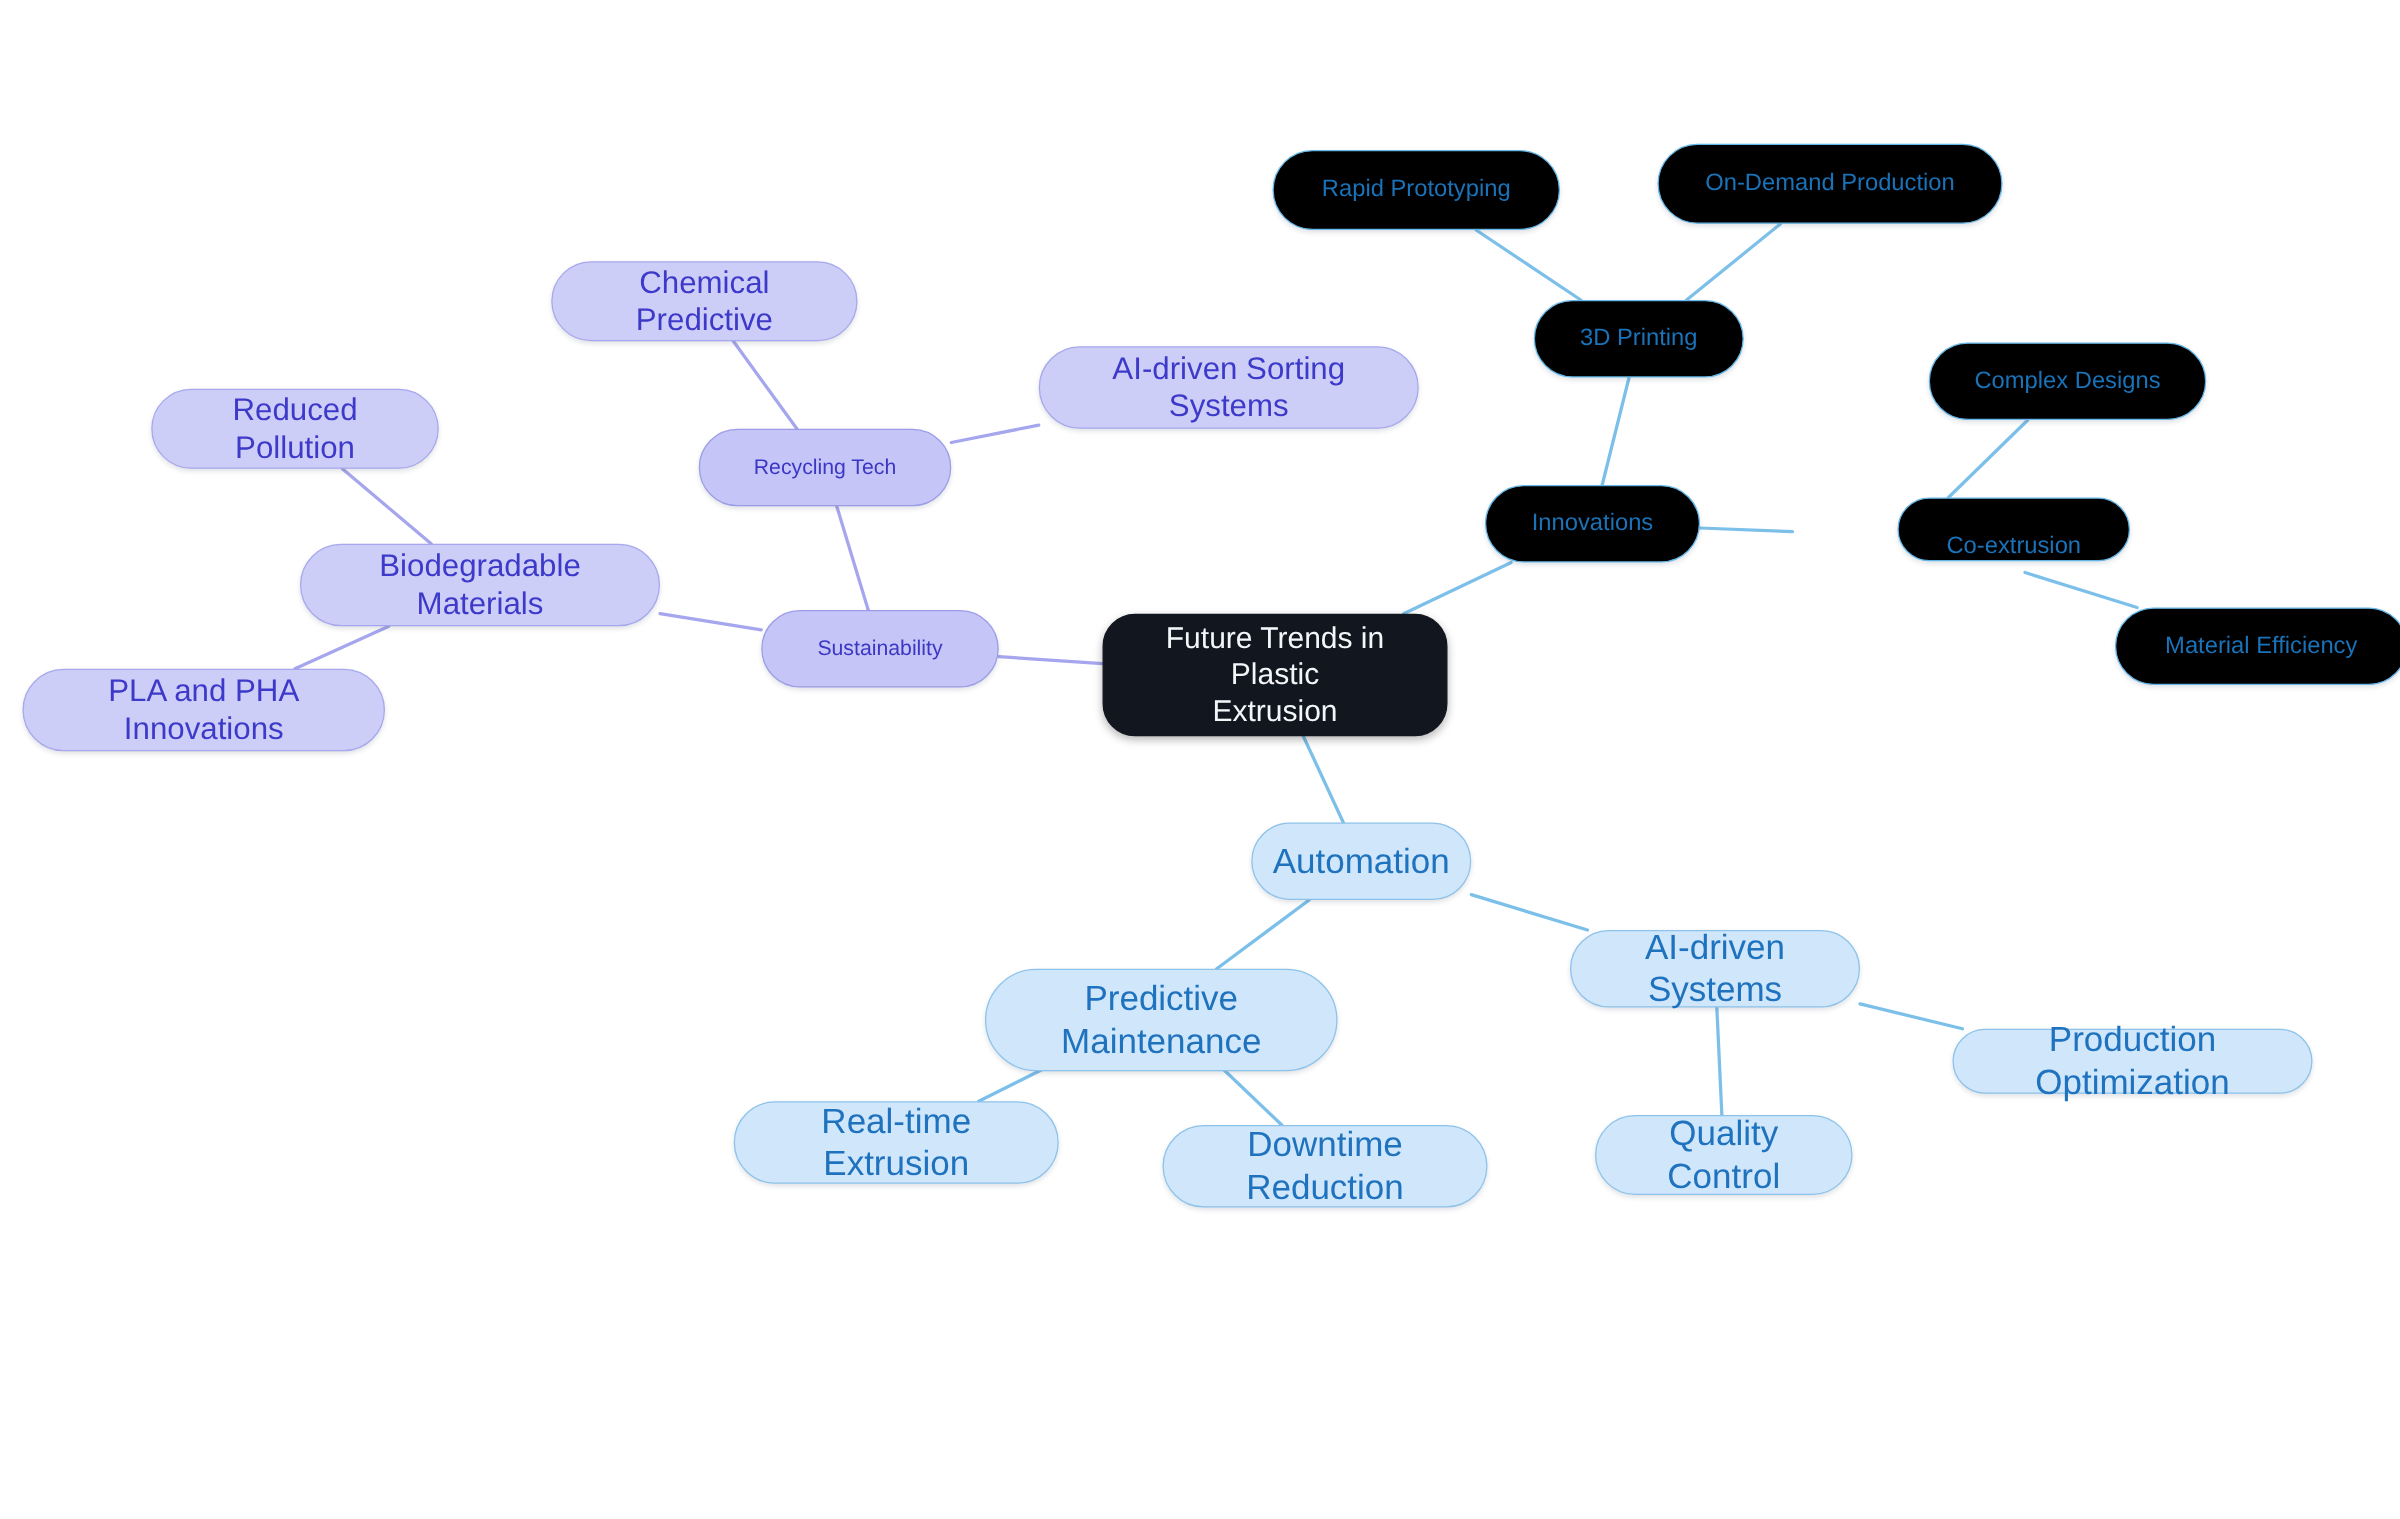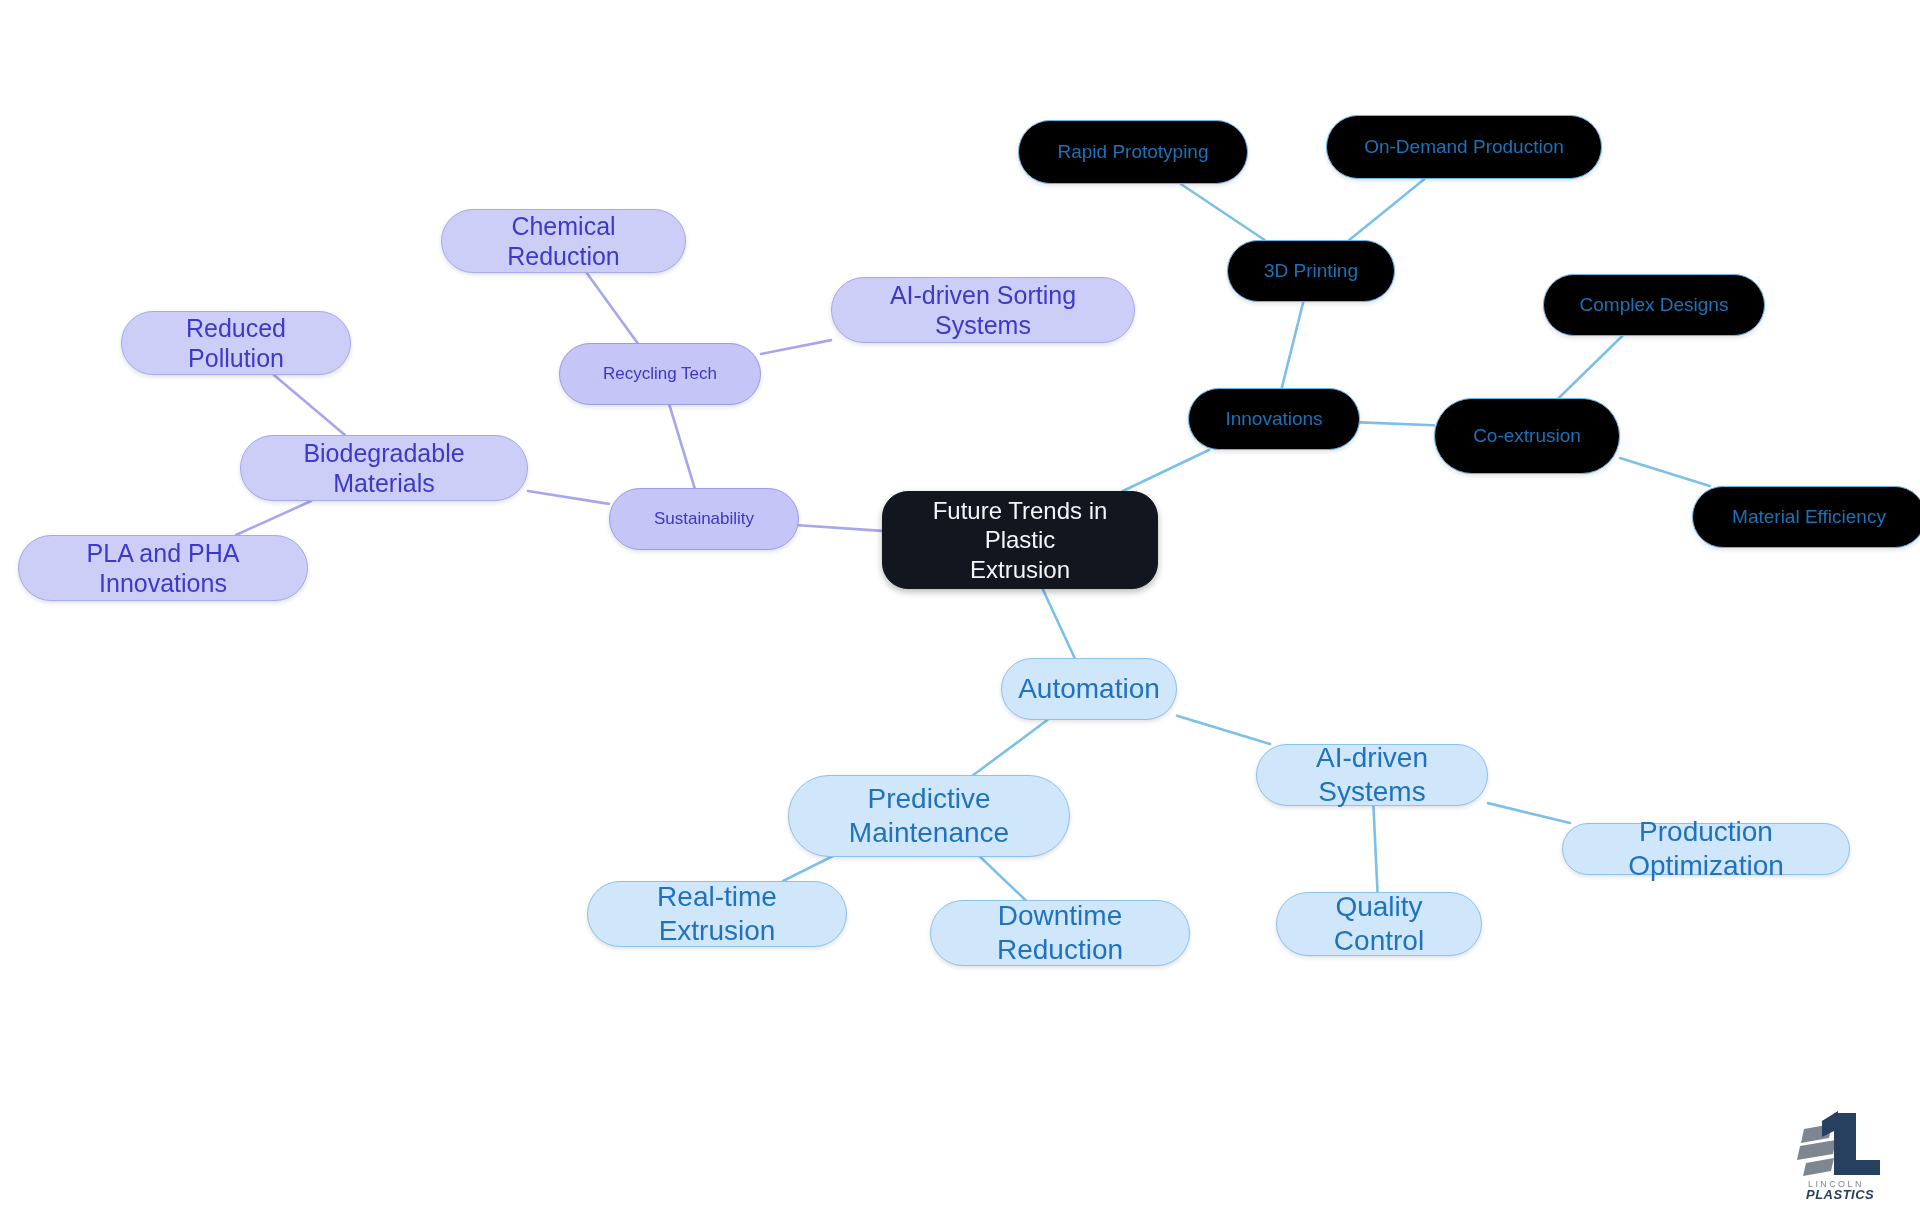--- a/index.html
+++ b/index.html
@@ -101,45 +101,32 @@
       <line x1="1373.456375838926" y1="806" x2="1377.496644295302" y2="892" stroke="#7cc0ea" stroke-width="2.6" stroke-linecap="round"></line>
       <line x1="1488" y1="803.1317365269462" x2="1569.9259259259259" y2="823" stroke="#7cc0ea" stroke-width="2.6" stroke-linecap="round"></line>
     </svg>
   <div id="node-layer">
       <div class="node root" style="left: 882px; top: 491px; width: 276px; height: 98px;"><span>Future Trends in Plastic
 Extrusion</span></div>
       <div class="node blue-mid" style="left: 1188px; top: 388px; width: 172px; height: 62px;"><span>Innovations</span></div>
       <div class="node blue-mid" style="left: 1227px; top: 240px; width: 168px; height: 62px;"><span>3D Printing</span></div>
       <div class="node blue-mid" style="left: 1018px; top: 120px; width: 230px; height: 64px;"><span>Rapid Prototyping</span></div>
       <div class="node blue-mid" style="left: 1326px; top: 115px; width: 276px; height: 64px; text-align: right;"><span>On-Demand Production</span></div>
-      <div class="node blue-mid" style="left: 1434px; top: 398px; width: 186px; height: 76px;"><span>Co-extrusion</span></div>
+      <div class="node blue-mid" style="left: 1518px; top: 398px; width: 186px; height: 51px; align-items: flex-end;"><span>Co-extrusion</span></div>
       <div class="node blue-mid" style="left: 1543px; top: 274px; width: 222px; height: 62px;"><span>Complex Designs</span></div>
       <div class="node blue-mid" style="left: 1692px; top: 486px; width: 234px; height: 62px;"><span>Material Efficiency</span></div>
       <div class="node purple-mid" style="left: 609px; top: 488px; width: 190px; height: 62px;"><span>Sustainability</span></div>
       <div class="node purple-mid" style="left: 559px; top: 343px; width: 202px; height: 62px;"><span>Recycling Tech</span></div>
-      <div class="node purple-light" style="left: 441px; top: 209px; width: 245px; height: 64px;"><span>Chemical Reduction</span></div>
+      <div class="node purple-light" style="left: 441px; top: 209px; width: 245px; height: 64px;"><span>Chemical Predictive</span></div>
       <div class="node purple-light" style="left: 831px; top: 277px; width: 304px; height: 66px;"><span>AI-driven Sorting Systems</span></div>
       <div class="node purple-light" style="left: 240px; top: 435px; width: 288px; height: 66px;"><span>Biodegradable Materials</span></div>
       <div class="node purple-light" style="left: 121px; top: 311px; width: 230px; height: 64px;"><span>Reduced Pollution</span></div>
       <div class="node purple-light" style="left: 18px; top: 535px; width: 290px; height: 66px;"><span>PLA and PHA Innovations</span></div>
       <div class="node blue-light" style="left: 1001px; top: 658px; width: 176px; height: 62px;"><span>Automation</span></div>
       <div class="node blue-light" style="left: 788px; top: 775px; width: 282px; height: 82px;"><span>Predictive Maintenance</span></div>
       <div class="node blue-light" style="left: 587px; top: 881px; width: 260px; height: 66px;"><span>Real-time Extrusion</span></div>
       <div class="node blue-light" style="left: 930px; top: 900px; width: 260px; height: 66px;"><span>Downtime Reduction</span></div>
       <div class="node blue-light" style="left: 1256px; top: 744px; width: 232px; height: 62px;"><span>AI-driven Systems</span></div>
       <div class="node blue-light" style="left: 1276px; top: 892px; width: 206px; height: 64px;"><span>Quality Control</span></div>
       <div class="node blue-light" style="left: 1562px; top: 823px; width: 288px; height: 52px;"><span>Production Optimization</span></div>
     </div>
 
-  <div id="logo" style="left: 1788px; top: 1105px;">
-    <svg viewBox="0 0 108 96" width="108" height="96">
-      <g>
-        <polygon points="16,24 44,19 41,33 13,38" fill="#7d8691"></polygon>
-        <polygon points="12,41 48,35 45,49 9,55" fill="#7d8691"></polygon>
-        <polygon points="18,58 46,53 43,66 15,71" fill="#7d8691"></polygon>
-        <polygon points="46,8 68,8 68,55 92,55 92,70 46,70" fill="#27405f"></polygon>
-        <polygon points="34,16 50,6 50,24 34,32" fill="#27405f"></polygon>
-      </g>
-      <text x="20" y="82" font-family="'Liberation Sans', sans-serif" font-size="9" letter-spacing="2.4" fill="#7d8691">LINCOLN</text>
-      <text x="18" y="94" font-family="'Liberation Sans', sans-serif" font-size="13" font-weight="bold" font-style="italic" letter-spacing="0.5" fill="#27405f">PLASTICS</text>
-    </svg>
-  </div>
 </div>
 
 </body></html>

